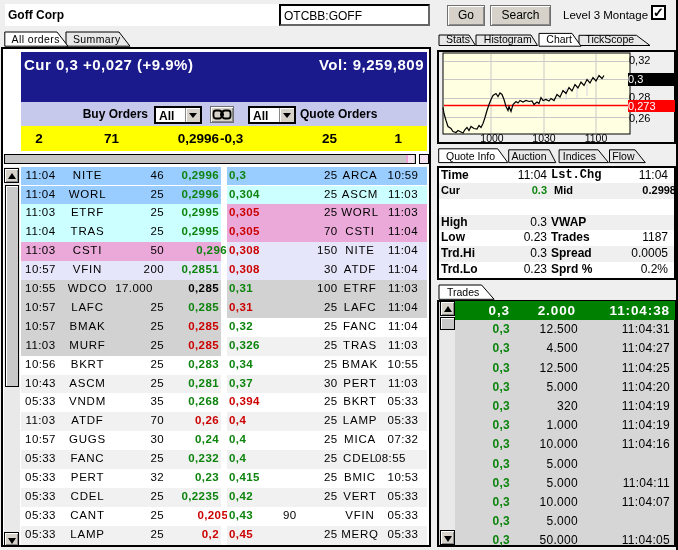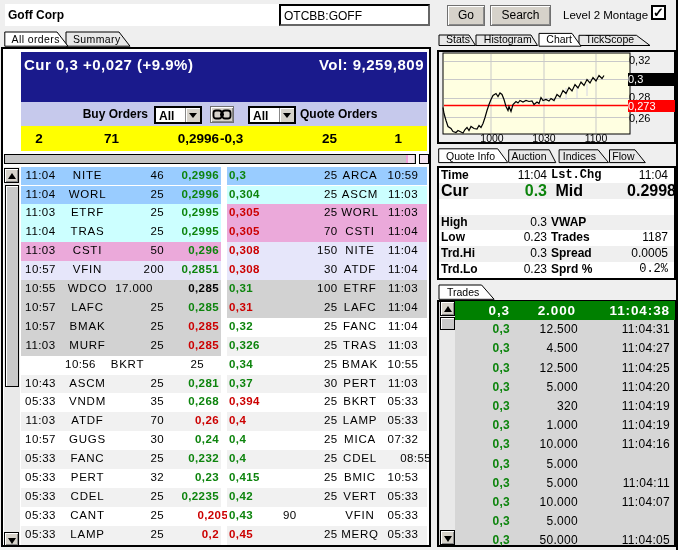--- a/index.html
+++ b/index.html
@@ -12,21 +12,21 @@
 .cell{position:absolute;top:0;height:100%;line-height:17.9px;white-space:nowrap;}
 .tc{position:absolute;height:19.2px;line-height:19.2px;font-size:12px;letter-spacing:0.3px;white-space:nowrap;}
 .gt{font-size:13.5px !important;letter-spacing:0.9px !important;}
 </style></head><body>
 <div class="a" style="left:5px;top:4px;width:276px;height:22px;background:#fff;"></div>
 <div class="a b" style="left:8px;top:8px;font-size:12px;">Goff Corp</div>
 <div class="a" style="left:279px;top:4px;width:151px;height:22px;background:#fff;border:2px solid #000;border-right-color:#666;border-bottom-color:#666;"></div>
 <div class="a" style="left:284px;top:9px;font-size:12px;">OTCBB:GOFF</div>
 <div class="a btn" style="left:447px;top:5px;width:38px;height:21px;font-size:12px;line-height:19px;">Go</div>
 <div class="a btn" style="left:490px;top:5px;width:61px;height:21px;font-size:12px;line-height:19px;">Search</div>
-<div class="a" style="left:563px;top:9px;font-size:11.5px;">Level 2 Montage</div>
+<div class="a" style="left:563px;top:9px;font-size:11.5px;">Level 3 Montage</div>
 <div class="a" style="left:651px;top:5px;width:15px;height:15px;background:#fff;border:2px solid #000;font-size:13px;line-height:11px;text-align:center;font-weight:bold;">✓</div>
 <svg class="a" style="left:0;top:28px;" width="140" height="20" viewBox="0 0 140 20">
 <polygon points="66,4 119,4 130,18.2 66,18.2" fill="#e8e8e8" stroke="#000" stroke-width="1"></polygon>
 <polygon points="4.8,4 57,4 68,18.2 4.8,18.2" fill="#ffffff" stroke="#000" stroke-width="1"></polygon>
 <text x="11.5" y="15" font-size="10.5" font-family="Liberation Sans" letter-spacing="0.4">All orders</text>
 <text x="72.9" y="15" font-size="10.5" font-family="Liberation Sans" letter-spacing="0.4">Summary</text>
 </svg>
 <div class="a" style="left:1px;top:47px;width:430px;height:500px;background:#fff;border:2px solid #000;"></div>
 <div class="a" style="left:21px;top:52px;width:406px;height:49.5px;background:#1a1a8c;"></div>
 <div class="a b w" style="left:24px;top:56px;font-size:15px;letter-spacing:0.5px;">Cur 0,3 +0,027 (+9.9%)</div>
@@ -120,21 +120,21 @@
       <span class="cell" style="left:56px;width:54.5px;text-align:right;">70</span>
       <span class="cell" style="left:110px;width:46px;text-align:center;letter-spacing:0.8px;">CSTI</span>
       <span class="cell" style="left:148px;width:56px;text-align:center;">11:04</span>
     </div>
   </div>
 <div class="row" style="left:21px;top:242.2px;width:406px;height:18.9px;">
     <div class="cell" style="left:0;width:199.5px;background:#eba9da;">
       <span class="cell" style="left:0px;width:39px;text-align:center;">11:03</span>
       <span class="cell" style="left:38px;width:57px;text-align:center;letter-spacing:0.8px;">CSTI</span>
       <span class="cell" style="left:83px;width:60px;text-align:right;">50</span>
-      <span class="cell b" style="left:128px;width:70px;text-align:right;color:#0d840d;">0,296</span>
+      <span class="cell b" style="left:136px;width:70px;text-align:right;color:#0d840d;">0,296</span>
     </div>
     <div class="cell" style="left:206px;width:200px;background:#e6e6fa;">
       <span class="cell b" style="left:2px;color:#cc0000;">0,308</span>
       <span class="cell" style="left:56px;width:54.5px;text-align:right;">150</span>
       <span class="cell" style="left:110px;width:46px;text-align:center;letter-spacing:0.8px;">NITE</span>
       <span class="cell" style="left:148px;width:56px;text-align:center;">11:04</span>
     </div>
   </div>
 <div class="row" style="left:21px;top:261.1px;width:406px;height:18.9px;">
     <div class="cell" style="left:0;width:199.5px;background:#e6e6fa;">
@@ -200,21 +200,21 @@
       <span class="cell b" style="left:128px;width:70px;text-align:right;color:#cc0000;">0,285</span>
     </div>
     <div class="cell" style="left:206px;width:200px;background:#f1f1f1;">
       <span class="cell b" style="left:2px;color:#0d840d;">0,326</span>
       <span class="cell" style="left:56px;width:54.5px;text-align:right;">25</span>
       <span class="cell" style="left:110px;width:46px;text-align:center;letter-spacing:0.8px;">TRAS</span>
       <span class="cell" style="left:148px;width:56px;text-align:center;">11:03</span>
     </div>
   </div>
 <div class="row" style="left:21px;top:355.6px;width:406px;height:18.9px;">
-    <div class="cell" style="left:0;width:199.5px;background:#ffffff;margin-left:40px;">
+    <div class="cell" style="left:0;width:199.5px;background:#ffffff;">
       <span class="cell" style="left:0px;width:39px;text-align:center;">10:56</span>
       <span class="cell" style="left:38px;width:57px;text-align:center;letter-spacing:0.8px;">BKRT</span>
       <span class="cell" style="left:83px;width:60px;text-align:right;">25</span>
       <span class="cell b" style="left:128px;width:70px;text-align:right;color:#0d840d;">0,283</span>
     </div>
     <div class="cell" style="left:206px;width:200px;background:#ffffff;">
       <span class="cell b" style="left:2px;color:#0d840d;">0,34</span>
       <span class="cell" style="left:56px;width:54.5px;text-align:right;">25</span>
       <span class="cell" style="left:110px;width:46px;text-align:center;letter-spacing:0.8px;">BMAK</span>
       <span class="cell" style="left:148px;width:56px;text-align:center;">10:55</span>
@@ -280,21 +280,21 @@
     <div class="cell" style="left:0;width:199.5px;background:#f1f1f1;">
       <span class="cell" style="left:0px;width:39px;text-align:center;">05:33</span>
       <span class="cell" style="left:38px;width:57px;text-align:center;letter-spacing:0.8px;">FANC</span>
       <span class="cell" style="left:83px;width:60px;text-align:right;">25</span>
       <span class="cell b" style="left:128px;width:70px;text-align:right;color:#0d840d;">0,232</span>
     </div>
     <div class="cell" style="left:206px;width:200px;background:#f1f1f1;">
       <span class="cell b" style="left:2px;color:#0d840d;">0,4</span>
       <span class="cell" style="left:56px;width:54.5px;text-align:right;">25</span>
       <span class="cell" style="left:110px;width:46px;text-align:center;letter-spacing:0.8px;">CDEL</span>
-      <span class="cell" style="left:148px;width:56px;text-align:right;">08:55</span>
+      <span class="cell" style="left:148px;width:56px;text-align:left;">08:55</span>
     </div>
   </div>
 <div class="row" style="left:21px;top:469.0px;width:406px;height:18.9px;">
     <div class="cell" style="left:0;width:199.5px;background:#ffffff;">
       <span class="cell" style="left:0px;width:39px;text-align:center;">05:33</span>
       <span class="cell" style="left:38px;width:57px;text-align:center;letter-spacing:0.8px;">PERT</span>
       <span class="cell" style="left:83px;width:60px;text-align:right;">32</span>
       <span class="cell b" style="left:128px;width:70px;text-align:right;color:#0d840d;">0,23</span>
     </div>
     <div class="cell" style="left:206px;width:200px;background:#ffffff;">
@@ -398,21 +398,21 @@
 <text x="127.8" y="14" font-size="10.5" font-family="Liberation Sans">Indices</text>
 <text x="177.3" y="14" font-size="10.5" font-family="Liberation Sans">Flow</text>
 </svg>
 <div class="a" style="left:437px;top:165.5px;width:239px;height:114px;background:#fff;border:2px solid #000;"></div>
 <div class="a" style="left:439px;top:167.6px;width:235px;height:15.7px;background:#fff;font-size:12px;line-height:15.7px;">
     <span class="a b" style="left:2px;">Time</span>
     <span class="a" style="left:30px;width:78px;text-align:right;">11:04</span>
     <span class="a b" style="left:112px;font-family:Liberation Mono, monospace;">Lst.Chg</span>
     <span class="a" style="left:140px;width:89px;text-align:right;">11:04</span>
   </div>
-<div class="a" style="left:439px;top:183.3px;width:235px;height:15.7px;background:#efefef;font-size:16px;line-height:15.7px;">
+<div class="a" style="left:439px;top:183.3px;width:235px;height:15.7px;background:#efefef;font-size:11px;line-height:15.7px;">
     <span class="a b" style="left:2px;">Cur</span>
     <span class="a" style="left:30px;width:78px;text-align:right;"><span class="b g">0.3</span></span>
     <span class="a b" style="left:112px;">&nbsp;Mid</span>
     <span class="a" style="left:148px;width:89px;text-align:right;font-weight:bold;">0.2998</span>
   </div>
 <div class="a" style="left:439px;top:210px;width:235px;height:15.7px;background:#fff;font-size:16px;line-height:15.7px;margin-top:36px;">
     <span class="a b" style="left:2px;">&nbsp;Open</span>
     <span class="a" style="left:30px;width:78px;text-align:right;">0.27</span>
     <span class="a b" style="left:112px;">Yest</span>
     <span class="a" style="left:140px;width:89px;text-align:right;">0.273</span>
@@ -432,21 +432,21 @@
 <div class="a" style="left:439px;top:246.1px;width:235px;height:15.7px;background:#efefef;font-size:12px;line-height:15.7px;">
     <span class="a b" style="left:2px;">Trd.Hi</span>
     <span class="a" style="left:30px;width:78px;text-align:right;">0.3</span>
     <span class="a b" style="left:112px;">Spread</span>
     <span class="a" style="left:140px;width:89px;text-align:right;">0.0005</span>
   </div>
 <div class="a" style="left:439px;top:261.8px;width:235px;height:15.7px;background:#fff;font-size:12px;line-height:15.7px;">
     <span class="a b" style="left:2px;">Trd.Lo</span>
     <span class="a" style="left:30px;width:78px;text-align:right;">0.23</span>
     <span class="a b" style="left:112px;">Sprd %</span>
-    <span class="a" style="left:140px;width:89px;text-align:right;font-family:Liberation Mono, monospace;">0.2%</span>
+    <span class="a" style="left:140px;width:89px;text-align:right;">0.2%</span>
   </div>
 <svg class="a" style="left:435px;top:281px;" width="100" height="20" viewBox="0 0 100 20">
 <polygon points="4,4 46.6,4 59.1,18.3 4,18.3" fill="#ffffff" stroke="#000"></polygon>
 <text x="12" y="15" font-size="10.5" font-family="Liberation Sans">Trades</text>
 </svg>
 <div class="a" style="left:437px;top:299.5px;width:239px;height:247.5px;background:#d6d6d6;border:2px solid #000;"></div>
 <div class="a b w" style="left:455px;top:301.0px;width:219.5px;height:19.2px;background:#008000;">
     <span class="tc gt" style="left:0;width:55px;text-align:right;">0,3</span>
     <span class="tc gt" style="left:58px;width:63px;text-align:right;">2.000</span>
     <span class="tc gt" style="left:118px;width:97px;text-align:right;">11:04:38</span>

